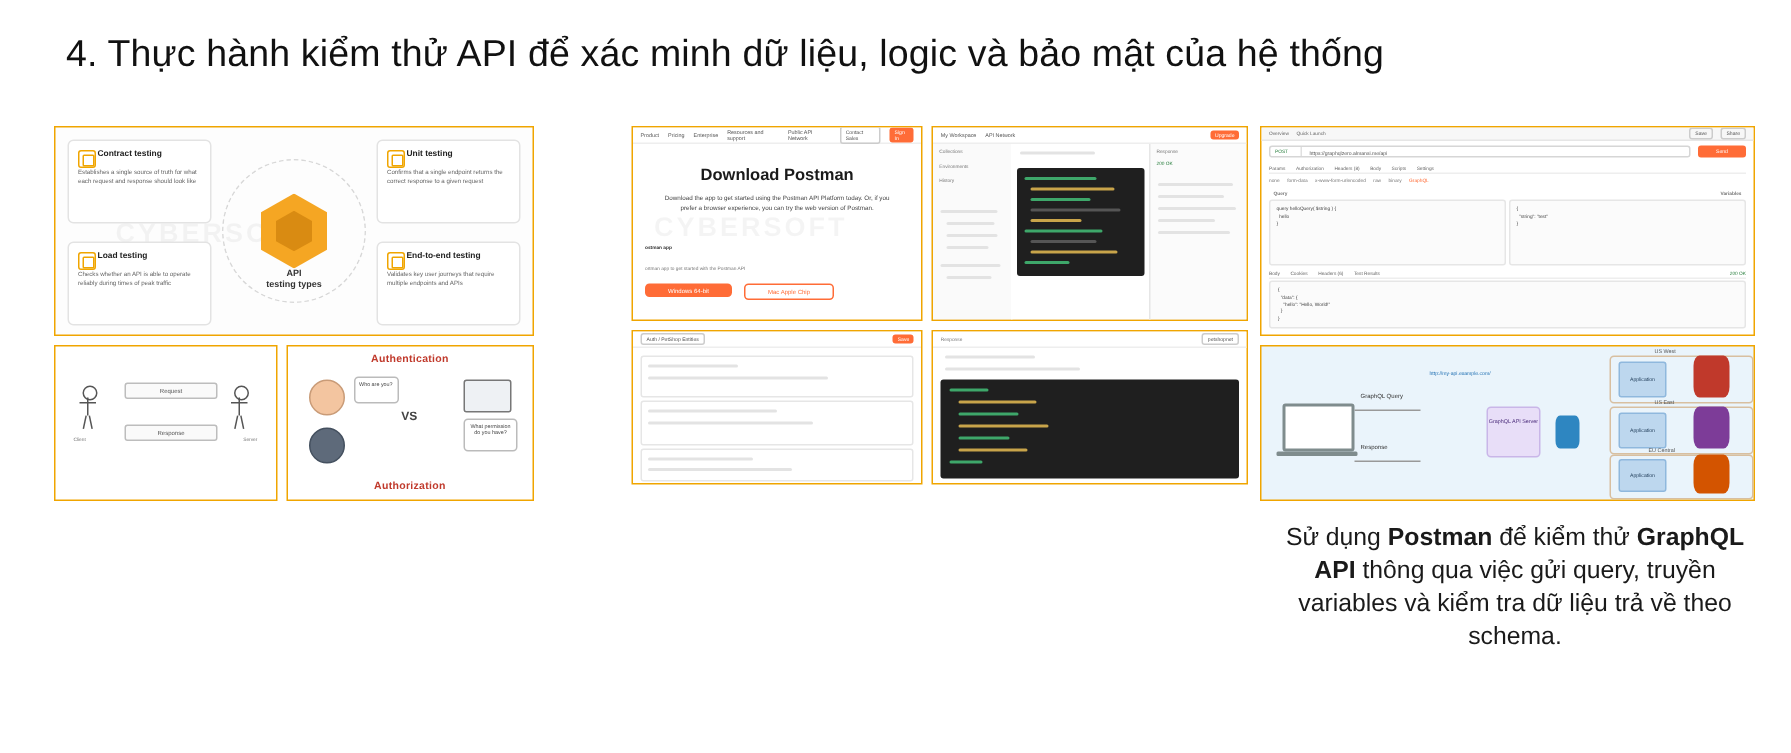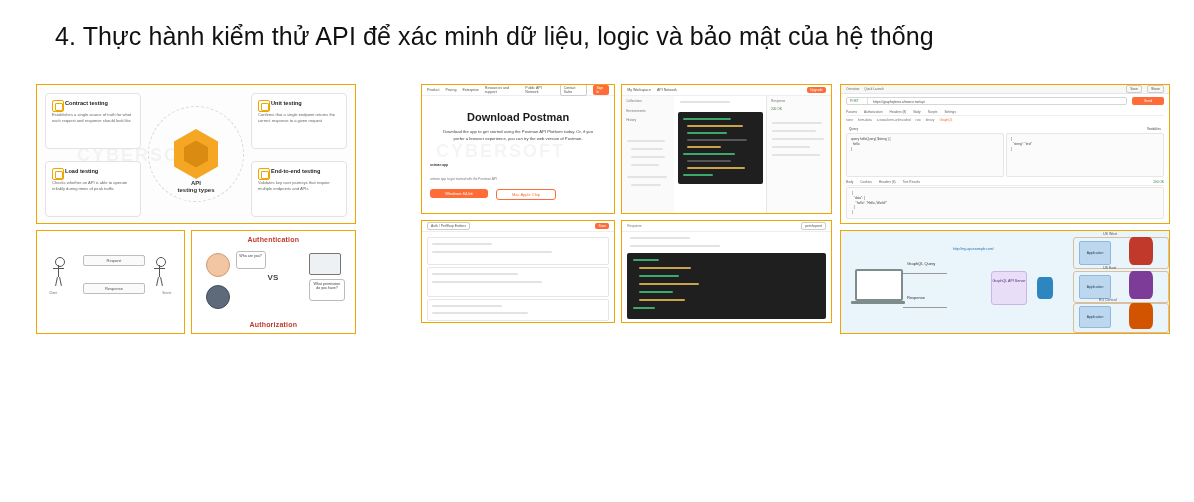--- a/index.html
+++ b/index.html
@@ -16,21 +16,21 @@
     position: relative;
   }
   .slide {
     width: 1194px;
     height: 502px;
     position: relative;
     box-sizing: border-box;
   }
   .slide-title {
     position: absolute;
-    left: 55px;
+    left: 44px;
     top: 22px;
     font-size: 25px;
     font-weight: 400;
     color: #111111;
     letter-spacing: 0.1px;
     white-space: nowrap;
   }
 
   .columns {
     position: absolute;
@@ -686,16 +686,19 @@
         <div class="reg-label" style="left: 262px; top: 35px;">US East</div>
         <div class="app-box" style="left: 238px; top: 44px;">Application</div>
         <div class="db-cyl purple" style="left: 288px; top: 40px; width: 24px; height: 28px;"></div>
 
         <div class="reg-frame" style="left: 232px; top: 72px; width: 94px; height: 28px;"></div>
         <div class="reg-label" style="left: 258px; top: 67px;">EU Central</div>
         <div class="app-box" style="left: 238px; top: 75px; height: 20px; line-height: 20px;">Application</div>
         <div class="db-cyl orange" style="left: 288px; top: 72px; width: 24px; height: 26px;"></div>
       </div>
 
+      <div class="caption cap3">
+        Sử dụng <b>Postman</b> để kiểm thử <b>GraphQL</b><br><b>API</b> thông qua việc gửi query, truyền<br>variables và kiểm tra dữ liệu trả về theo<br>schema.
+      </div>
     </div>
 
   </div>
 </div>
 
 </body></html>

